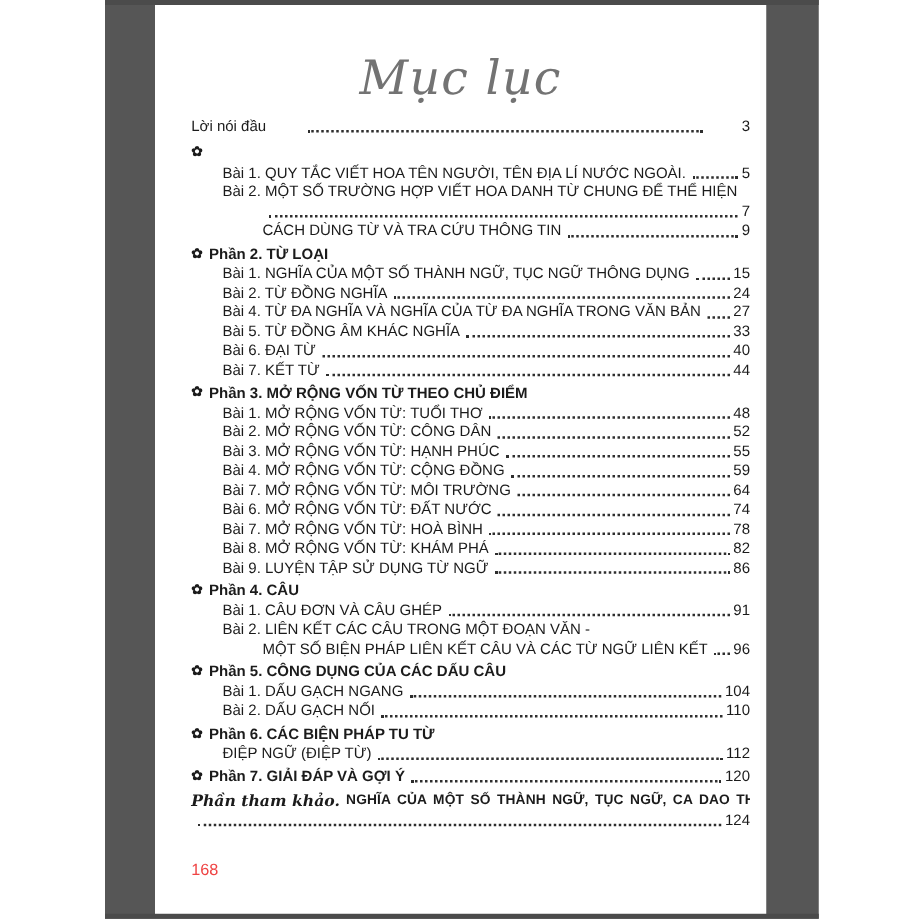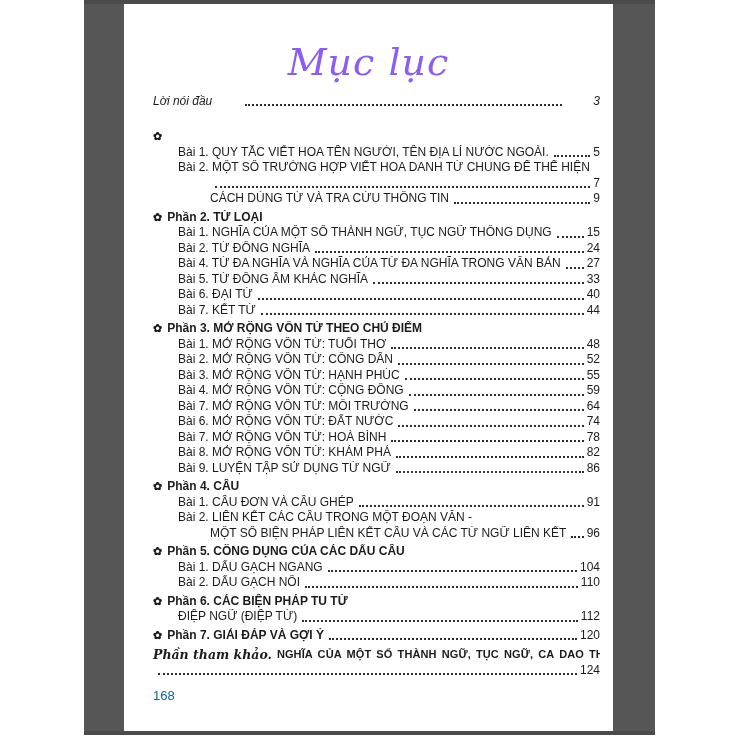--- a/index.html
+++ b/index.html
@@ -13,49 +13,49 @@
     border-top:4px solid #4b4b4b;border-bottom:4px solid #4b4b4b;
     padding:0 42px 0 40px;
   }
   .page{
     width:489px;height:727px;background:#ffffff;position:relative;
     box-sizing:border-box;
   }
   .title{
     margin:0;padding-top:38px;text-align:center;
     font-family:"DejaVu Serif",serif;font-style:italic;font-weight:400;
-    font-size:38px;line-height:1.1;color:#8b5cf6;letter-spacing:1px;
+    font-size:38px;line-height:1.1;color:#737373;letter-spacing:1px;
   }
   .toc{
     padding:10px 13px 0 29px;
   }
   .row{
     display:flex;align-items:flex-end;
     font-size:12px;line-height:15.5px;white-space:nowrap;
   }
   .row .label{flex:0 1 auto;overflow:hidden;}
   .row .dots{
     flex:1 1 12px;min-width:12px;
     border-bottom:2px dotted #2e2e2e;
     margin:0 3px 3px 5px;
   }
   .row .page-num{flex:0 0 auto;text-align:right;font-weight:400;}
-  .row.preface{font-style:italic;margin-bottom:20px;gap:28px;}
+  .row.preface{margin-bottom:6px;gap:28px;}
   .row.part,.row.partpage{font-weight:700;margin-top:3px;}
   .row.item,.row.item-nolead{padding-left:25px;}
   .row.cont{padding-left:57px;}
   .row.ref{margin-top:4px;}
   .row.ref .label{font-weight:700;font-size:11px;word-spacing:2px;letter-spacing:.1px;}
   .flower{flex:0 0 auto;font-size:11px;margin-right:5px;line-height:15.5px;}
   .script-prefix{
     font-family:"DejaVu Serif",serif;font-style:italic;font-weight:700;
     font-size:12.5px;margin-right:5px;flex:0 0 auto;
   }
   .footer-page{
-    position:absolute;left:29px;top:684px;font-size:13px;color:#0369a1;
+    position:absolute;left:29px;top:684px;font-size:13px;color:#ef4444;
   }
 </style>
 </head>
 <body>
 
 <div class="scan">
   <div class="page">
     <h1 class="title">Mục lục</h1>
     <div class="toc">
         <div class="row preface">

